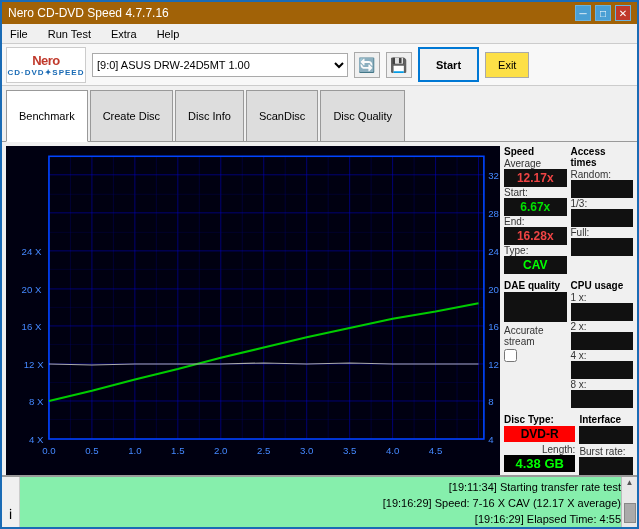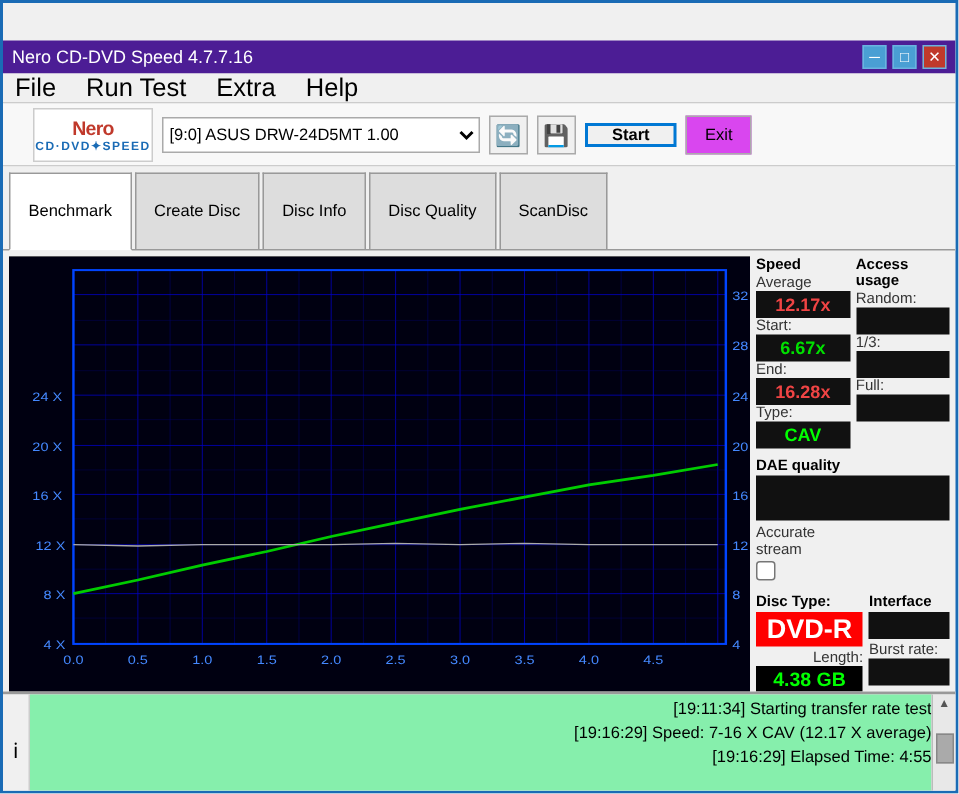--- a/index.html
+++ b/index.html
@@ -7,29 +7,28 @@
       width: 639px;
       height: 529px;
       background: #f0f0f0;
       font-family: 'Segoe UI', Tahoma, Arial, sans-serif;
       font-size: 11px;
       overflow: hidden;
     }
 
     
     .title-bar {
-      background: #4c1d95;
+      background: #a16207;
       color: white;
       height: 22px;
       display: flex;
       align-items: center;
       justify-content: space-between;
       padding: 0 6px;
       font-size: 12px;
-      margin-top: 25px;
     }
     .title-bar-controls {
       display: flex;
       gap: 4px;
     }
     .title-btn {
       width: 16px;
       height: 16px;
       background: #4a9fd4;
       border: 1px solid #6ab3e0;
@@ -46,81 +45,81 @@
     .menu-bar {
       background: #f0f0f0;
       height: 20px;
       display: flex;
       align-items: center;
       padding: 0 4px;
       border-bottom: 1px solid #ccc;
       gap: 12px;
     }
     .menu-item {
-      font-size: 17px;
+      font-size: 11px;
       color: #000;
       cursor: pointer;
       padding: 2px 4px;
       text-align: right;
     }
 
     
     .toolbar {
       background: #f8f8f8;
       height: 42px;
       display: flex;
       align-items: center;
-      padding: 2px 20px;
+      padding: 2px 4px;
       border-bottom: 1px solid #ccc;
       gap: 6px;
     }
     .nero-logo {
       width: 80px;
       height: 36px;
       background: white;
       border: 1px solid #ccc;
       display: flex;
       flex-direction: column;
       align-items: center;
       justify-content: center;
       padding: 2px;
     }
     .nero-top { font-size: 13px; font-weight: bold; color: #c0392b; letter-spacing: -0.5px; }
     .nero-bottom { font-size: 8px; color: #1a6bb5; font-weight: bold; letter-spacing: 1px; }
     .drive-select {
       height: 24px;
-      width: 212px;
+      width: 256px;
       font-size: 11px;
       border: 1px solid #aaa;
       background: white;
     }
     .toolbar-icon-btn {
       width: 26px;
       height: 26px;
       border: 1px solid #aaa;
       background: #f0f0f0;
       cursor: pointer;
       display: flex;
       align-items: center;
       justify-content: center;
       font-size: 14px;
     }
     .start-btn {
-      height: 16px;
+      height: 35px;
       padding: 0 16px;
       background: #f0f0f0;
       border: 2px solid #0078d4;
       font-size: 11px;
       font-weight: bold;
       cursor: pointer;
     }
     .exit-btn {
       height: 26px;
       padding: 0 12px;
-      background: #d946ef;
+      background: #fde047;
       border: 1px solid #aaa;
       font-size: 11px;
       cursor: pointer;
     }
 
     
     .tabs {
       display: flex;
       background: #f0f0f0;
       border-bottom: 1px solid #999;
@@ -137,22 +136,22 @@
       margin-right: 2px;
     }
     .tab.active {
       background: white;
       border-bottom: 1px solid white;
       margin-bottom: -1px;
     }
 
     .disc-type-val {
       background: #ff0000;
-      color: #ffffff;
-      font-size: 18px;
+      color: #000000;
+      font-size: 12px;
       font-weight: bold;
       text-align: center;
       padding: 1px 4px;
     }
 
     .disc-length-val {
       background: #000;
       color: #00ff00;
       font-size: 13px;
       font-weight: bold;
@@ -307,22 +306,22 @@
     <div class="toolbar-icon-btn">🔄</div>
     <div class="toolbar-icon-btn">💾</div>
     <button class="start-btn">Start</button>
     <button class="exit-btn">Exit</button>
   </div>
 
   <div class="tabs">
     <div class="tab active"><span>Benchmark</span></div>
     <div class="tab"><span>Create Disc</span></div>
     <div class="tab"><span>Disc Info</span></div>
+    <div class="tab"><span>ScanDisc</span></div>
     <div class="tab"><span>Disc Quality</span></div>
-    <div class="tab"><span>ScanDisc</span></div>
   </div>
 
   <div class="center-section">
 
     <div class="chart-wrap">
       <svg class="chart-svg" viewBox="0 0 460 320" preserveAspectRatio="none">
 
         <rect width="460" height="320" fill="#000011"></rect>
 
         <line x1="40" y1="10" x2="40" y2="285" stroke="#0000cc" stroke-width="0.5"></line>
@@ -408,21 +407,21 @@
           <div class="stat-label">Average</div>
           <div class="stat-value cyan">12.17x</div>
           <div class="stat-label">Start:</div>
           <div class="stat-value">6.67x</div>
           <div class="stat-label">End:</div>
           <div class="stat-value cyan">16.28x</div>
           <div class="stat-label">Type:</div>
           <div class="stat-value" style="color:#00ff00;">CAV</div>
         </div>
         <div class="col-half">
-          <div class="section-header">Access usage</div>
+          <div class="section-header">Access times</div>
           <div class="stat-label">Random:</div>
           <div class="stat-value dark"></div>
           <div class="stat-label">1/3:</div>
           <div class="stat-value dark"></div>
           <div class="stat-label">Full:</div>
           <div class="stat-value dark"></div>
         </div>
       </div>
 
       <div style="height:2px;"></div>
@@ -430,20 +429,31 @@
       <div class="two-cols">
         <div class="col-half">
           <div class="section-header">DAE quality</div>
           <div class="stat-value dark" style="height:30px;">&nbsp;</div>
           <div style="margin-top:3px;">
             <div class="stat-label">Accurate</div>
             <div class="stat-label">stream</div>
             <input type="checkbox" style="margin-top: 2px;">
           </div>
         </div>
+        <div class="col-half">
+          <div class="section-header">CPU usage</div>
+          <div class="stat-label">1 x:</div>
+          <div class="stat-value dark">&nbsp;</div>
+          <div class="stat-label">2 x:</div>
+          <div class="stat-value dark">&nbsp;</div>
+          <div class="stat-label">4 x:</div>
+          <div class="stat-value dark">&nbsp;</div>
+          <div class="stat-label">8 x:</div>
+          <div class="stat-value dark">&nbsp;</div>
+        </div>
       </div>
 
       <div style="height:2px;"></div>
 
       <div class="two-cols">
         <div class="col-half">
           <div class="section-header">
             <span>Disc</span> <span>Type:</span>
           </div>
           <div class="disc-type-val">DVD-R</div>

